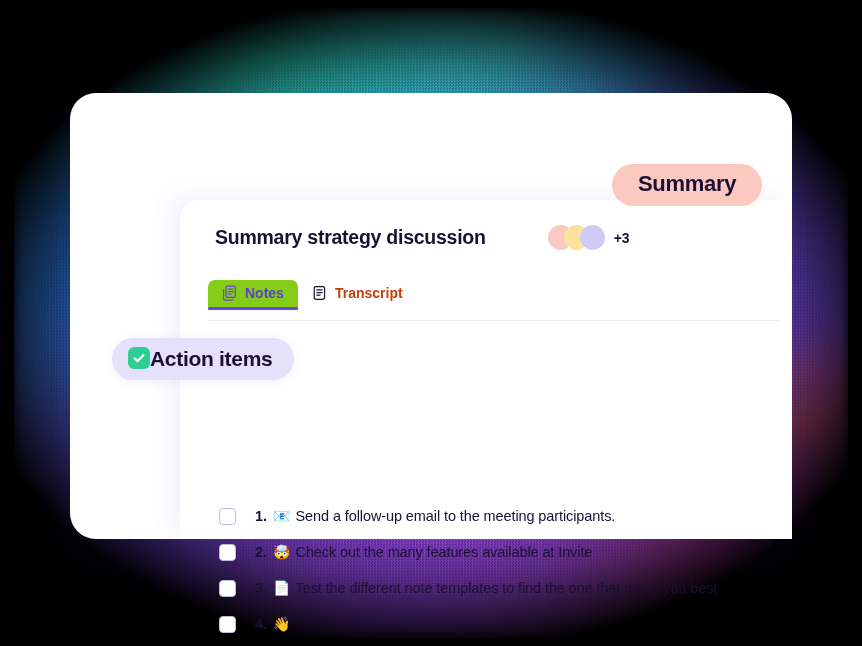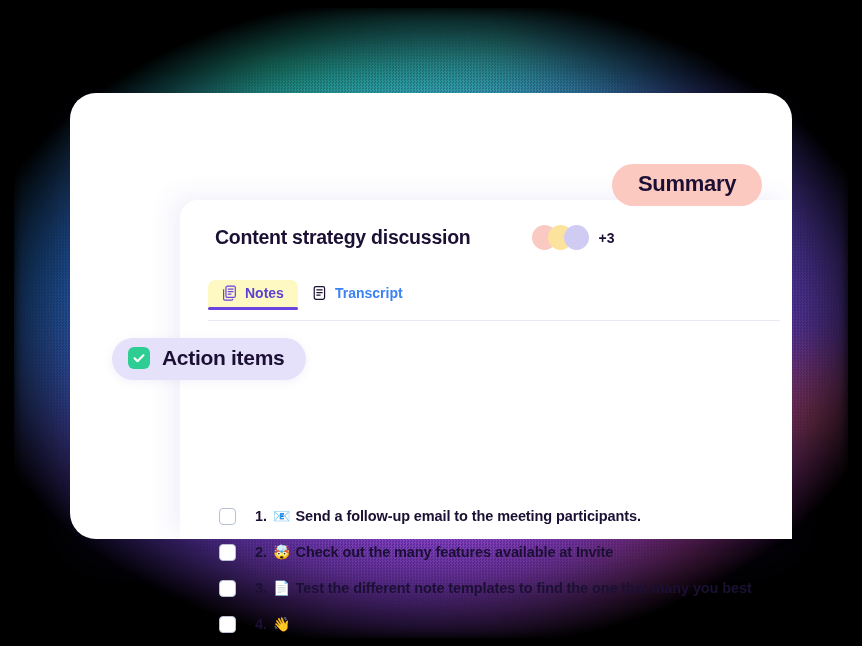--- a/index.html
+++ b/index.html
@@ -155,27 +155,27 @@
     align-items: flex-end;
   }
   .tab {
     display: flex;
     align-items: center;
     gap: 8px;
     padding: 5px 14px 9px;
     border-radius: 7px 7px 0 0;
     font-size: 14px;
     font-weight: bold;
-    color: #3b82f6;
+    color: #c2410c;
     cursor: pointer;
     position: relative;
   }
   .tab.active {
     color: #5b3fd6;
-    background: #fef9c3;
+    background: #84cc16;
   }
   .tab.active::after {
     content: "";
     position: absolute;
     left: 0; right: 0; bottom: 0;
     height: 3px;
     background: #6a44e0;
     border-radius: 2px;
   }
   .tab-icon { display: flex; width: 15px; height: 16px; }
@@ -189,21 +189,21 @@
     height: 1px;
     background: #ece9f4;
   }
 
   
   .action-badge {
     position: absolute;
     left: 42px;
     top: 245px;
     display: flex;
-    gap: 12px;
+    align-items: center;
     padding: 9px 22px 11px 16px;
     background: #e6e1fb;
     border-radius: 22px;
     box-shadow: 0 2px 10px rgba(90, 60, 190, 0.08);
     z-index: 4;
   }
   .badge-check {
     width: 22px;
     height: 22px;
     border-radius: 6px;
@@ -250,21 +250,21 @@
     color: #1b1033;
   }
   .row-emoji {
     margin-left: 6px;
     font-size: 14px;
     line-height: 1;
   }
   .row-text {
     margin-left: 5px;
     font-size: 14.5px;
-    font-weight: bold;
+    font-weight: normal;
     color: #1b1033;
     letter-spacing: -0.1px;
     white-space: nowrap;
   }
 </style>
 </head>
 <body>
 
 <div id="stage">
 
@@ -273,21 +273,21 @@
     <div class="glow-noise"></div>
   </div>
 
   <div class="app-card">
 
     <div class="notes-panel">
 
       <div class="summary-pill">Summary</div>
 
       <div class="title-row">
-        <div class="doc-title">Content strategy discussion</div>
+        <div class="doc-title">Summary strategy discussion</div>
 
         <div class="avatar-group">
           <div class="avatars">
             <div class="avatar" style="background:#fac9c2"></div>
             <div class="avatar" style="background:#fbe39d"></div>
             <div class="avatar" style="background:#cfcbf2"></div>
           </div>
           <div class="avatar-more">+3</div>
         </div>
       </div>

